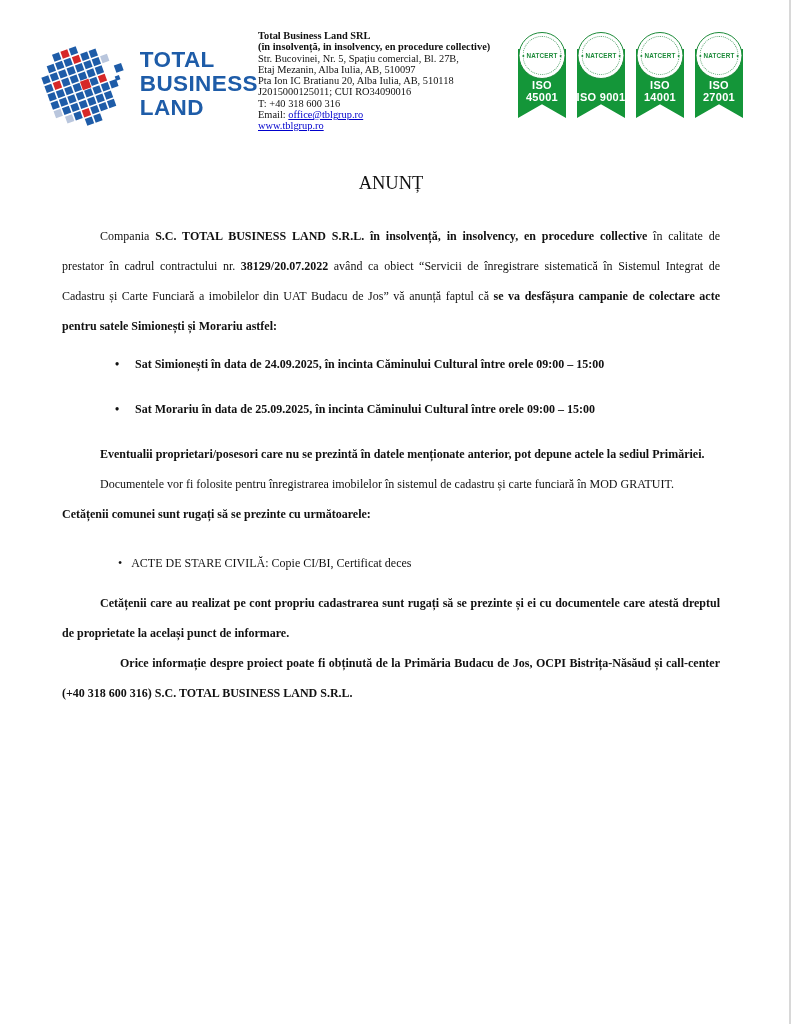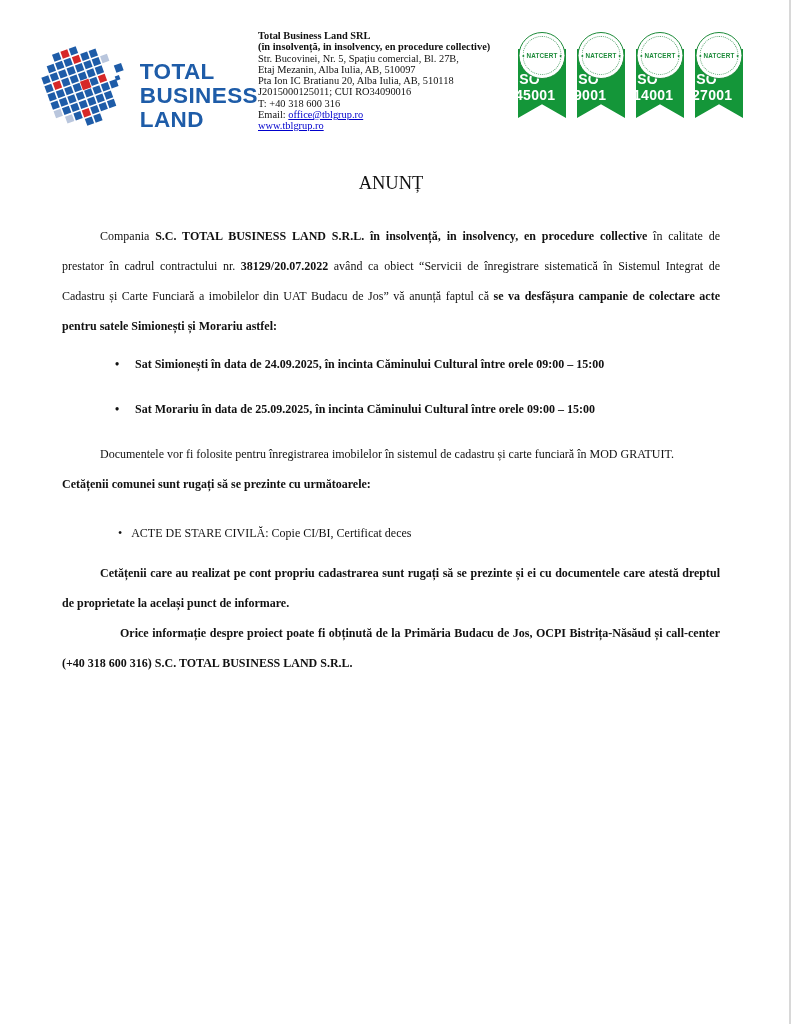--- a/index.html
+++ b/index.html
@@ -7,43 +7,43 @@
   .page {
     width:791px; height:1024px; margin:0 auto; background:#ffffff;
     border-right:2px solid #d8d8d8;
     padding:26px 69px 0 62px; position:relative;
     font-family:"Liberation Serif", serif; color:#111;
     overflow:hidden;
   }
 
   
   .header { display:flex; align-items:flex-start; margin-left:-22px; margin-right:-26px; }
-  .logo { display:flex; align-items:flex-end; width:218px; flex:0 0 auto; padding-top:10px; }
+  .logo { display:flex; align-items:center; width:218px; flex:0 0 auto; padding-top:10px; }
   .logo svg { width:102px; height:96px; display:block; }
   .logo-text { font-family:"Liberation Sans", sans-serif; font-weight:bold;
                font-size:22.5px; line-height:24px; color:#1e5ca8; letter-spacing:.4px; margin-left:4px; }
   .px-b { fill:#1e5ca8; } .px-r { fill:#d62828; } .px-l { fill:#b9c6dd; }
 
   .company { flex:1 1 auto; text-align:left; font-size:10.4px; line-height:11.3px; padding-top:4px; }
   .company .b { font-weight:bold; }
   .company a { color:#0000cc; text-decoration:underline; }
 
   .badges { flex:0 0 auto; display:flex; gap:5px; padding-top:6px; }
   .badge { position:relative; width:54px; height:88px; }
   .badge-ribbon { position:absolute; left:3px; right:3px; top:17px; bottom:2px; background:#149639;
                   clip-path:polygon(0 0,100% 0,100% 100%,50% 80%,0 100%); }
   .badge-circle { position:absolute; top:0; left:50%; transform:translateX(-50%);
                   width:47px; height:47px; border-radius:50%; background:#fff;
                   border:1.5px solid #1b8a38; display:flex; align-items:center; justify-content:center; }
   .badge-circle::before { content:""; position:absolute; inset:3px; border:1px dotted #5aa671; border-radius:50%; }
   .seal-text { font-family:"Liberation Sans", sans-serif; font-weight:bold; font-size:6.3px;
                color:#1b8a38; letter-spacing:.2px; white-space:nowrap; }
   .seal-text::before { content:"• "; } .seal-text::after { content:" •"; }
-  .badge-label { position:absolute; left:0; right:0; bottom:17px; 
-                 font-family:"Liberation Sans", sans-serif; font-weight:bold; font-size:14px;
+  .badge-label { position:absolute; left:0; right:0; bottom:17px; text-align:center;
+                 font-family:"Liberation Sans", sans-serif; font-weight:bold; font-size:11px;
                  color:#ffffff; letter-spacing:.3px; }
 
   
   .title { text-align:center; margin-top:40px; font-weight:normal; font-size:18.5px; line-height:23px; }
   .title .u { text-decoration:underline; font-size:19px; }
 
   
   .body { margin-top:26px; font-size:12px; line-height:30px; text-align:justify; }
   .body .b { font-weight:bold; }
   p.ind   { text-indent:38px; }
@@ -193,20 +193,21 @@
 
   <div class="body">
 
     <p class="ind"><span>Compania </span><span class="b">S.C. TOTAL BUSINESS LAND S.R.L. în insolvență, in insolvency, en procedure collective</span><span> în calitate de prestator în cadrul contractului nr. </span><span class="b">38129/20.07.2022</span><span> având ca obiect “Servicii de înregistrare sistematică în Sistemul Integrat de Cadastru și Carte Funciară a imobilelor din UAT Budacu de Jos” vă anunță faptul că </span><span class="b">se va desfășura campanie de colectare acte pentru satele Simionești și Morariu astfel:</span></p>
 
     <div class="blist">
       <div class="blist-item"><span class="marker"></span><span>Sat Simionești în data de 24.09.2025, în incinta Căminului Cultural între orele 09:00 – 15:00</span></div>
       <div class="blist-item"><span class="marker"></span><span>Sat Morariu în data de 25.09.2025, în incinta Căminului Cultural între orele 09:00 – 15:00</span></div>
     </div>
 
+    <p class="ind b">Eventualii proprietari/posesori care nu se prezintă în datele menționate anterior, pot depune actele la sediul Primăriei.</p>
     <p class="ind">Documentele vor fi folosite pentru înregistrarea imobilelor în sistemul de cadastru și carte funciară în MOD GRATUIT.</p>
     <p class="b">Cetățenii comunei sunt rugați să se prezinte cu următoarele:</p>
 
     <div>
       <p class="b2-item"><span class="marker"></span><span>ACTE DE STARE CIVILĂ: Copie CI/BI, Certificat deces</span></p>
     </div>
 
     <p class="ind b">Cetățenii care au realizat pe cont propriu cadastrarea sunt rugați să se prezinte și ei cu documentele care atestă dreptul de proprietate la același punct de informare.</p>
     <p class="ind2 b">Orice informație despre proiect poate fi obținută de la Primăria Budacu de Jos, OCPI Bistrița-Năsăud și call-center (+40 318 600 316) S.C. TOTAL BUSINESS LAND S.R.L.</p>
   </div>

